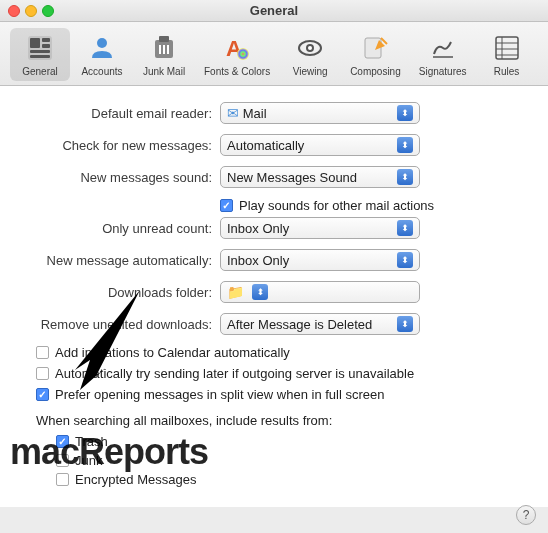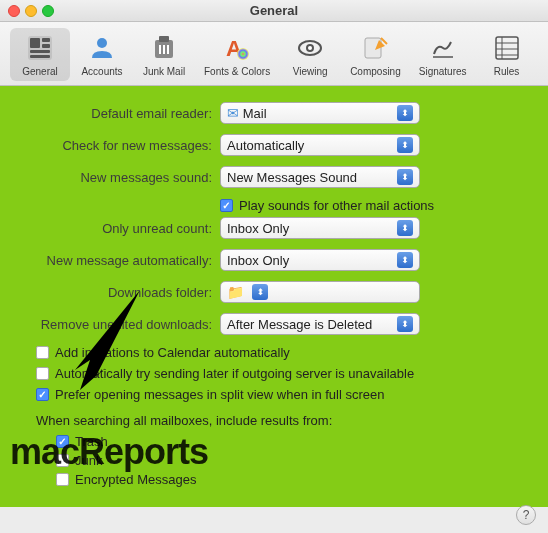--- a/index.html
+++ b/index.html
@@ -68,21 +68,21 @@
       font-size: 22px;
       margin-bottom: 2px;
     }
     .toolbar-label {
       font-size: 10px;
       color: #3c3c3c;
       text-align: center;
     }
     .content {
       padding: 16px 20px;
-      background: #84cc16;
+      background: #ffffff;
     }
     .form-row {
       display: flex;
       align-items: center;
       margin-bottom: 10px;
     }
     .form-label {
       text-align: right;
       color: #3c3c3c;
       flex: 0 0 200px;

